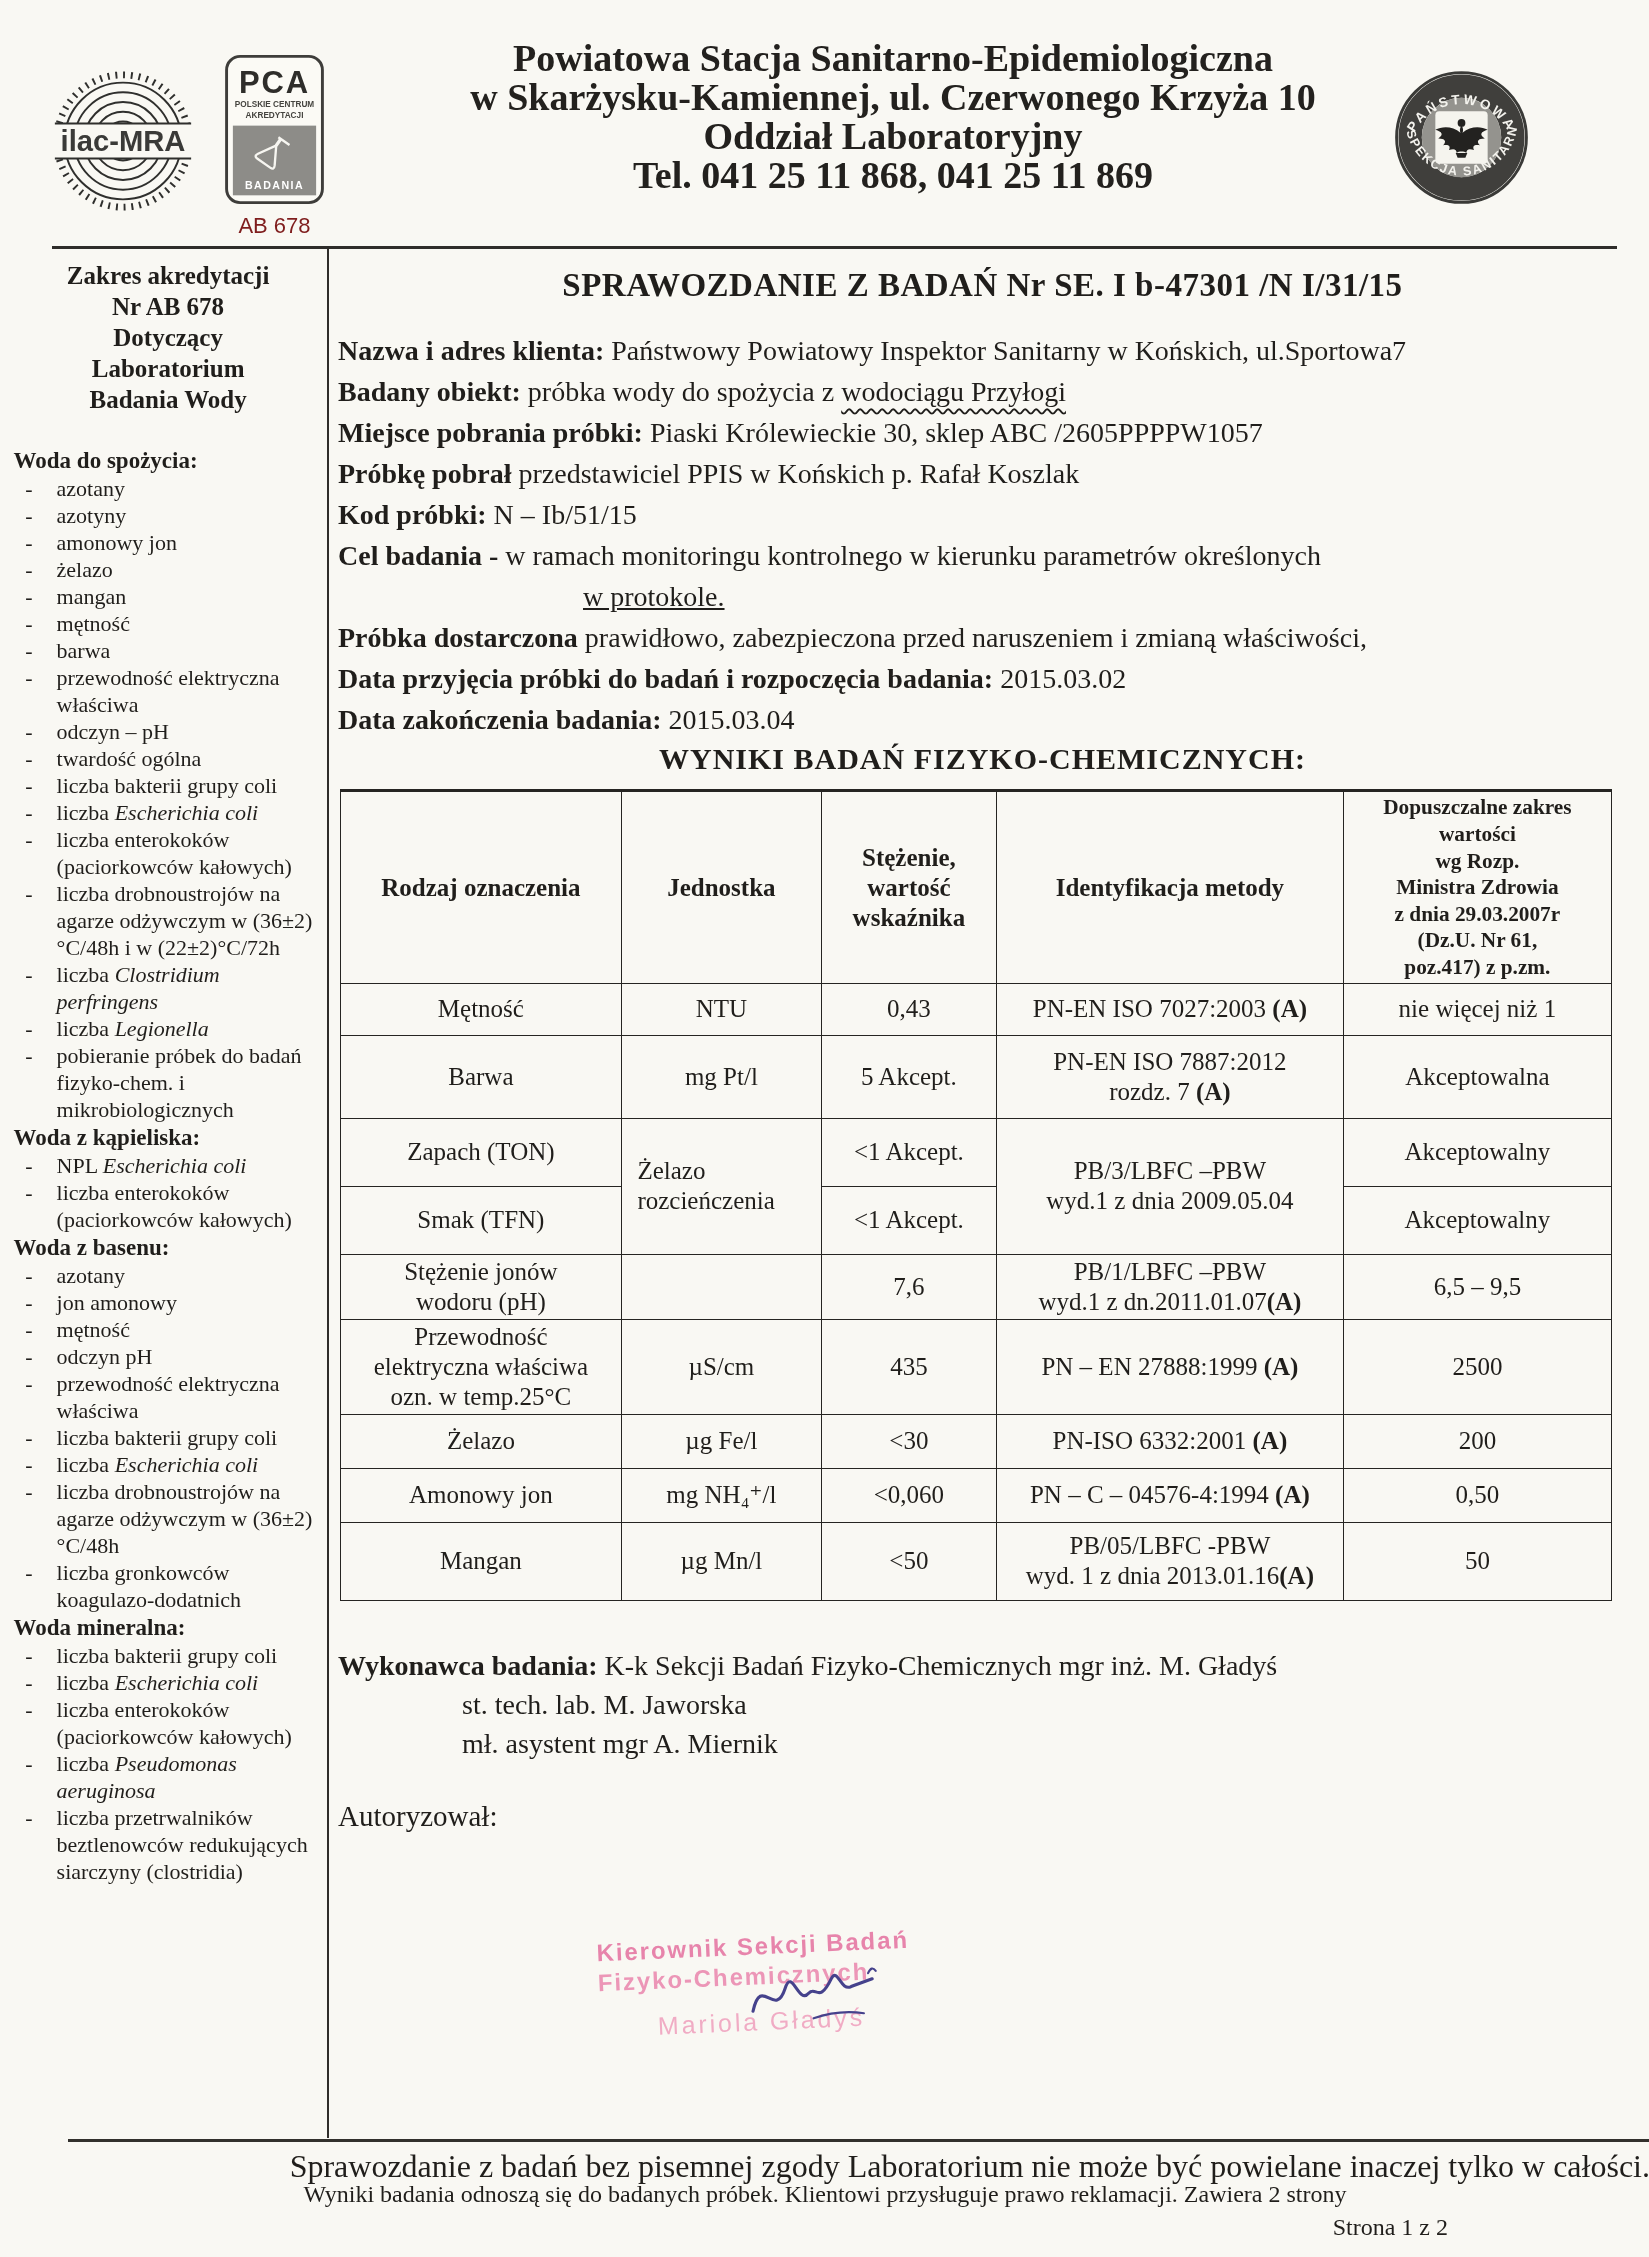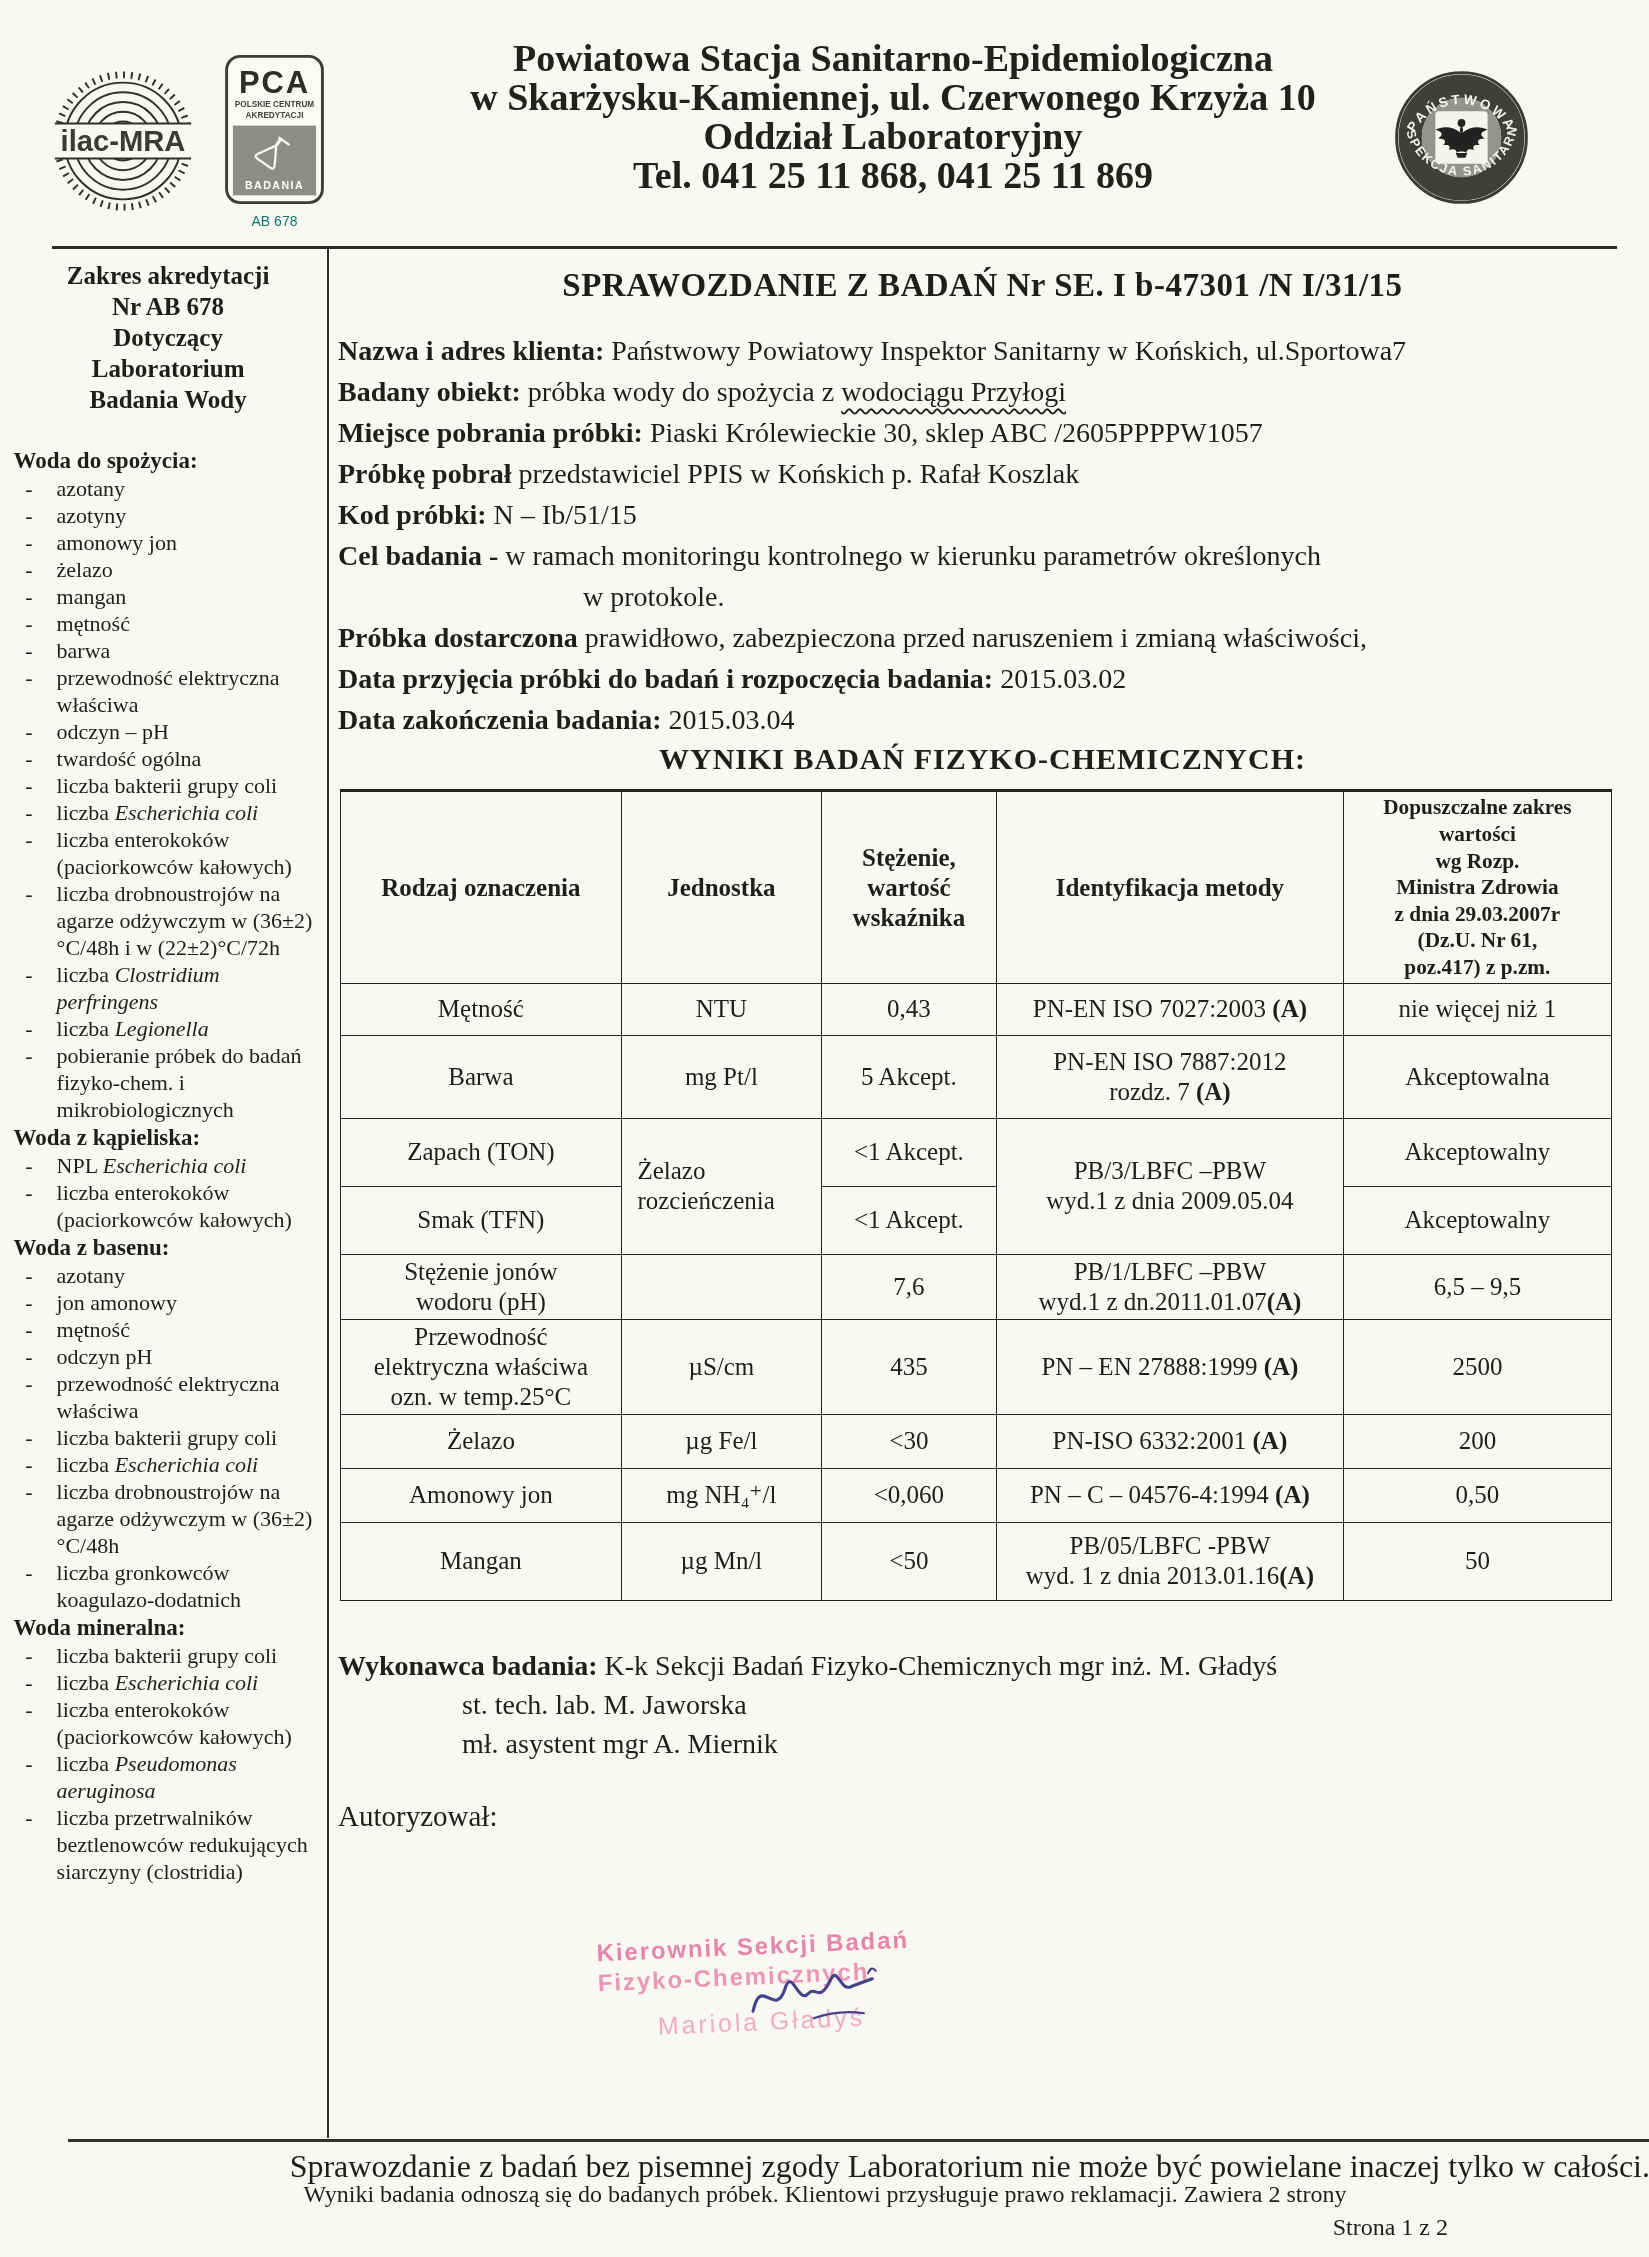--- a/index.html
+++ b/index.html
@@ -1,40 +1,40 @@
 <!DOCTYPE html>
 <html lang="pl"><head>
 <meta charset="utf-8">
 <style>
   html,body{margin:0;padding:0;background:#dddcd7;}
   .page{position:relative;width:1650px;height:2257px;background:#f9f8f3;overflow:hidden;
         font-family:"Liberation Serif","DejaVu Serif",serif;color:#201e1b;}
   
   .ilac{position:absolute;left:50px;top:68px;}
   .pca{position:absolute;left:221px;top:54px;width:107px;text-align:center;}
-  .pca-number{font-family:"Liberation Sans","DejaVu Sans",sans-serif;font-size:14px;color:#0f766e;margin-top:3.9px;}
+  .pca-number{font-family:"Liberation Sans","DejaVu Sans",sans-serif;font-size:22px;color:#7f1d1d;margin-top:3.9px;}
   .org{position:absolute;left:408px;top:39px;width:970px;text-align:center;
        font-weight:bold;font-size:38px;line-height:39px;color:#23211e;}
   .stamp-round{position:absolute;left:1384px;top:60px;}
   .hr-main{position:absolute;left:52px;right:33px;top:246px;height:2.9px;background:#2f2d2a;}
   .vline{position:absolute;left:327px;top:248px;height:1890px;width:1.9px;background:#2f2d2a;}
   
   .sidebar{position:absolute;left:13.6px;top:260px;width:309px;font-size:22px;line-height:27px;}
   .acc-head{font-weight:bold;text-align:center;font-size:25px;line-height:31px;}
   .sections{margin-top:31px;}
   .sec-title{font-weight:bold;font-size:23px;line-height:29px;}
   ul.sec-items{list-style:none;margin:0;padding:0;}
   li.si{position:relative;padding-left:43px;}
   li.si::before{content:"-";position:absolute;left:11.6px;}
   
   .main{position:absolute;left:338px;top:254px;width:1289px;}
   .rtitle{text-align:center;font-weight:bold;font-size:33px;line-height:39px;margin-top:11.6px;letter-spacing:0.5px;}
   .fields{margin-top:25px;font-size:28px;line-height:41px;}
   .fline b{font-weight:bold;}
-  .fline .cont{display:block;padding-left:245px;}
+  .fline .cont{display:block;padding-left:245px;text-decoration:underline;}
   .u-wavy{text-decoration:underline;text-decoration-style:wavy;text-decoration-thickness:1.5px;text-underline-offset:6.8px;}
   .results-h{text-align:center;font-weight:bold;font-size:30px;line-height:35px;margin-top:1px;letter-spacing:1px;}
   table.results{width:1271px;margin:13.6px 0 0 1.9px;border-collapse:collapse;font-size:25px;table-layout:fixed;}
   table.results th,table.results td{border:1.9px solid #262522;white-space:pre-line;
       text-align:center;vertical-align:middle;padding:1.9px 5.8px;line-height:1.2;}
   table.results thead th{font-weight:bold;height:187px;border-top:3.9px solid #262522;}
   table.results thead th:nth-child(5){font-size:21.3px;line-height:1.25;}
   td.c-method{text-align:left;padding-left:9.7px;}
   td.c-unit[rowspan]{text-align:left;padding-left:15.5px;}
   tbody tr:nth-child(1){height:52px;} tbody tr:nth-child(2){height:83px;}

